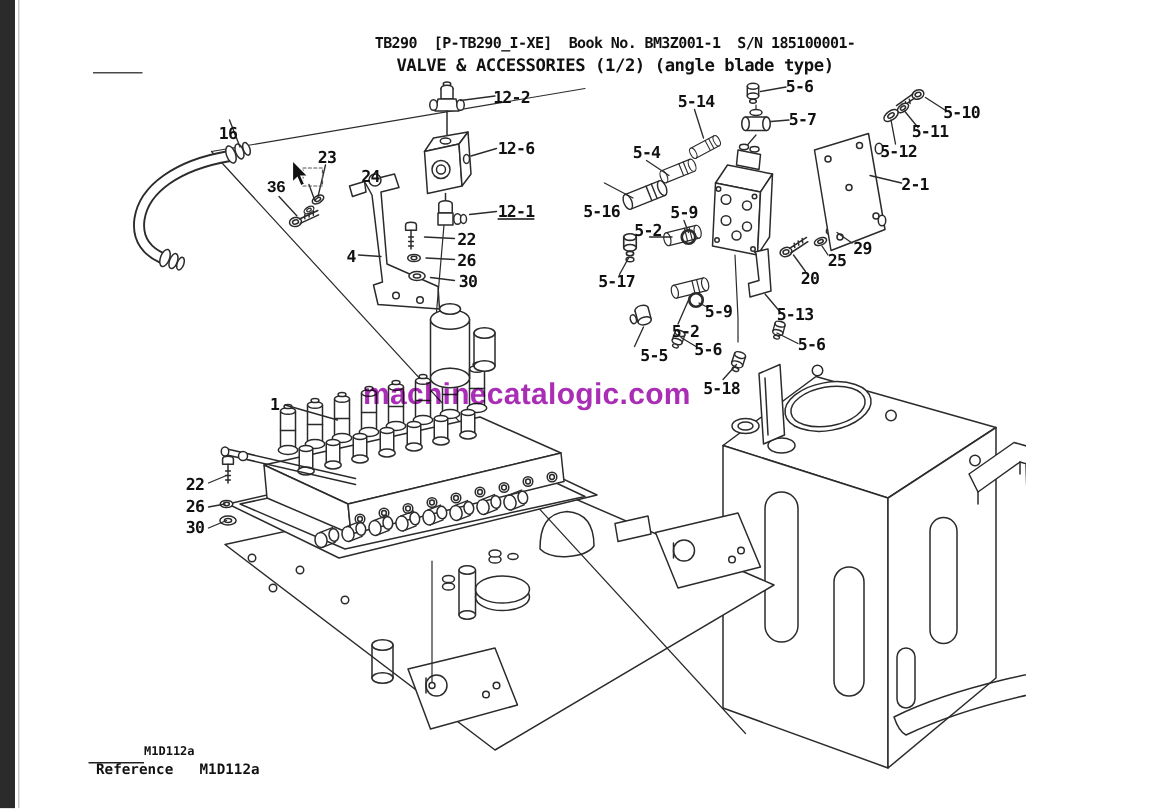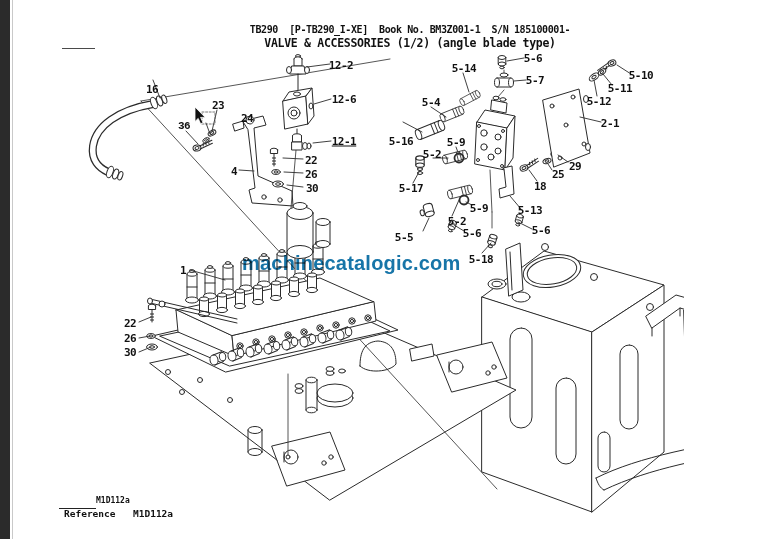--- a/index.html
+++ b/index.html
@@ -416,36 +416,36 @@
       <span class="callout" style="left: 641px; top: 75px;">5-10</span>
       <span class="callout" style="left: 620px; top: 88px;">5-11</span>
       <span class="callout" style="left: 599px; top: 101px;">5-12</span>
       <span class="callout" style="left: 431px; top: 102px;">5-4</span>
       <span class="callout" style="left: 401px; top: 117px; margin-top: 24px;">5-16</span>
       <span class="callout" style="left: 610px; top: 123px;">2-1</span>
       <span class="callout" style="left: 456px; top: 142px;">5-9</span>
       <span class="callout" style="left: 432px; top: 154px;">5-2</span>
       <span class="callout" style="left: 575px; top: 166px;">29</span>
       <span class="callout" style="left: 558px; top: 174px;">25</span>
-      <span class="callout" style="left: 540px; top: 186px;">18</span>
+      <span class="callout" style="left: 540px; top: 186px;">20</span>
       <span class="callout" style="left: 411px; top: 188px;">5-17</span>
       <span class="callout" style="left: 479px; top: 208px;">5-9</span>
       <span class="callout" style="left: 530px; top: 210px;">5-13</span>
       <span class="callout" style="left: 457px; top: 221px;">5-2</span>
-      <span class="callout" style="left: 404px; top: 237px;">5-5</span>
+      <span class="callout" style="left: 436px; top: 237px;">5-5</span>
       <span class="callout" style="left: 472px; top: 233px;">5-6</span>
       <span class="callout" style="left: 541px; top: 230px;">5-6</span>
       <span class="callout" style="left: 481px; top: 259px;">5-18</span>
       <span class="callout" style="left: 183px; top: 270px;">1</span>
       <span class="callout" style="left: 130px; top: 323px;">22</span>
       <span class="callout" style="left: 130px; top: 338px;">26</span>
       <span class="callout" style="left: 130px; top: 352px;">30</span>
     </div>
 
-  <div class="watermark" style="color: #0369a1;">machinecatalogic.com</div>
+  <div class="watermark" style="color: #a21caf;">machinecatalogic.com</div>
 
   <div class="ft-code-sm">M1D112a</div>
   <div class="ft-ref-line"></div>
   <div class="ft-ref">Reference</div>
   <div class="ft-refval">M1D112a</div>
   <div class="ft-scale">S=1/10</div>
   <div class="ft-pline"></div>
   <div class="ft-pageword">ページ</div>
   <div class="ft-pagenum">4-5</div>
 </div>

